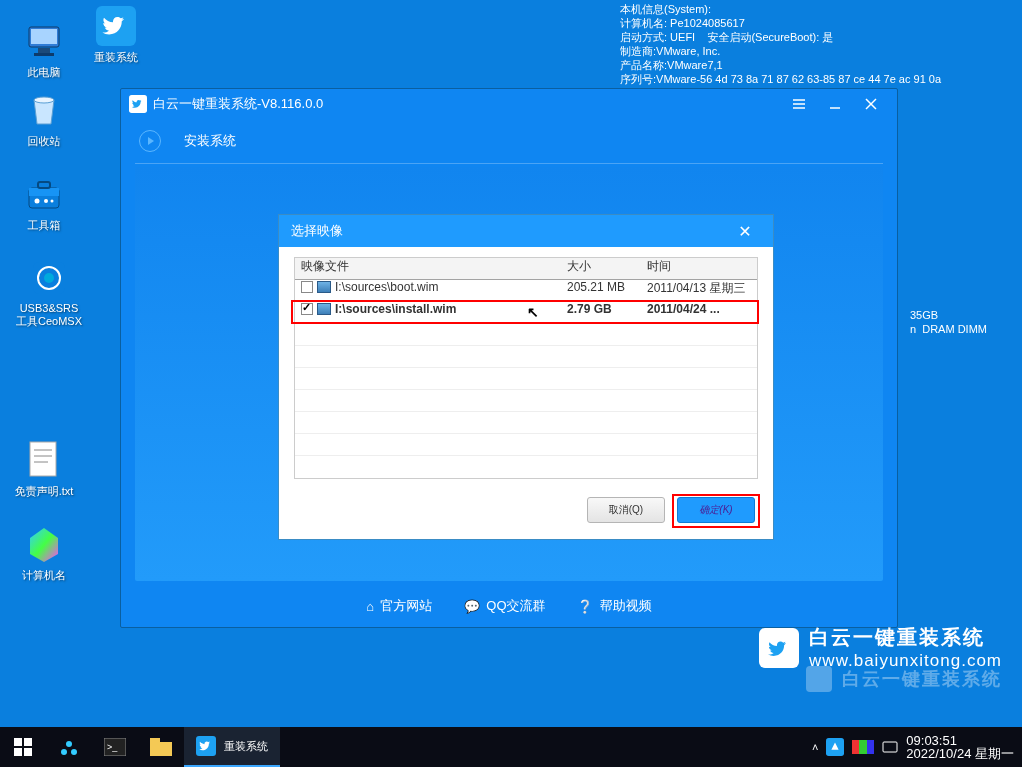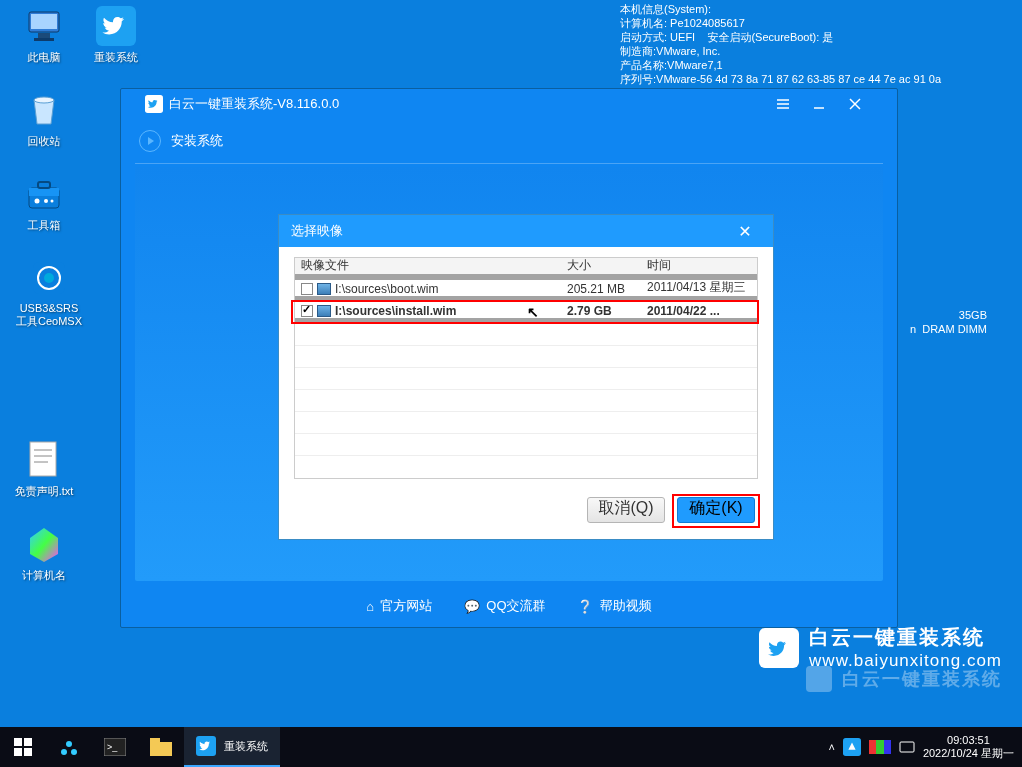--- a/index.html
+++ b/index.html
@@ -6,88 +6,88 @@
 body { width: 1022px; height: 767px; overflow: hidden; background: #0a7fde; position: relative; }
 
 
 .desktop { position: absolute; top: 0; left: 0; right: 0; bottom: 40px; }
 .desktop-icon { position: absolute; width: 64px; text-align: center; color: #fff; font-size: 11px; cursor: pointer; }
 .desktop-icon .icon-img { width: 40px; height: 40px; margin: 0 auto 4px; display: flex; align-items: center; justify-content: center; }
 .desktop-icon .label { text-shadow: 1px 1px 2px rgba(0,0,0,0.5); }
 
 
 .sys-info { position: absolute; top: 2px; left: 620px; color: #fff; font-size: 11px; font-family: SimSun, sans-serif; line-height: 14px; white-space: pre; }
-.sys-info-right { position: absolute; top: 308px; right: 35px; color: #fff; font-size: 11px; font-family: SimSun, sans-serif; line-height: 14px; white-space: pre; text-align: right; }
+.sys-info-right { position: absolute; top: 308px; right: 35px; color: #fff; font-size: 11px; font-family: SimSun, sans-serif; line-height: 14px; white-space: pre; text-align: left; }
 
 
 .main-window { position: absolute; left: 120px; top: 88px; width: 778px; height: 540px; background: #0f86f2; border: 1px solid #0a5fa0; border-radius: 2px; }
-.titlebar { height: 30px; display: flex; align-items: center; padding: 0 24px; color: #fff; font-size: 13px; }
+.titlebar { height: 30px; display: flex; align-items: center; padding: 0 8px; color: #fff; font-size: 13px; }
 .titlebar .logo { width: 18px; height: 18px; margin-right: 6px; }
 .titlebar .spacer { flex: 1; }
 .titlebar .tbtn { width: 36px; height: 24px; display: flex; align-items: center; justify-content: center; cursor: pointer; color: #fff; }
-.subheader { height: 44px; display: flex; align-items: center; padding: 0 18px; color: #fff; font-size: 13px; }
+.subheader { height: 44px; display: flex; align-items: center; padding: 0 18px; color: #fff; font-size: 13px; gap: 13px; }
 .subheader .circle { width: 22px; height: 22px; border: 1.5px solid #5ab6ff; border-radius: 50%; display: flex; align-items: center; justify-content: center; margin-right: 10px; }
 .subheader .circle::after { content: ""; width: 0; height: 0; border-left: 6px solid #5ab6ff; border-top: 4px solid transparent; border-bottom: 4px solid transparent; margin-left: 2px; }
 .main-body { position: absolute; top: 78px; left: 14px; right: 14px; bottom: 46px; background: linear-gradient(#1185ef, #229bfa); border-radius: 2px; }
 
 .footer-links { position: absolute; bottom: 12px; left: 0; right: 0; display: flex; justify-content: center; gap: 32px; color: #fff; font-size: 13px; }
 .footer-links .flink { display: flex; align-items: center; gap: 6px; cursor: pointer; }
 
 
 .dialog { position: absolute; left: 278px; top: 214px; width: 496px; background: #fff; border: 1px solid #3a8cc5; font-size: 12px; }
 .dialog-title { height: 32px; background: #1f9bfe; color: #fff; display: flex; align-items: center; padding: 0 12px; font-size: 13px; }
 .dialog-title .spacer { flex: 1; }
 .dialog-title .close { width: 32px; height: 32px; display: flex; align-items: center; justify-content: center; cursor: pointer; font-size: 16px; }
 .dialog-body { background: #fff; padding: 10px 15px 4px; }
 
 .table { border: 1px solid #ccc; }
-.table-head, .table-row { display: flex; height: 22px; align-items: flex-end; border-bottom: 6px solid #a3a3a3; }
+.table-head, .table-row { display: flex; height: 22px; align-items: flex-start; border-bottom: 1px solid #a3a3a3; }
 .table-head { background: #f4f4f4; color: #333; font-size: 12px; }
 .col-file { width: 256px; padding-left: 6px; display: flex; align-items: center; gap: 4px; }
 .col-size { width: 80px; margin-left: 16px; }
 .col-time { flex: 1; }
 .table-row.selected { background: #fff; font-weight: bold; font-family: SimSun, monospace; }
 .table-row { font-family: SimSun, monospace; font-size: 12px; color: #333; }
 .selection-rect { position: absolute; border: 2px solid #ff0000; pointer-events: none; }
 .chk { width: 12px; height: 12px; border: 1px solid #888; display: inline-block; background: #fff; position: relative; }
 .chk.checked::after { content: "✓"; position: absolute; top: -3px; left: 0; font-size: 11px; color: #000; }
 .file-icon { width: 14px; height: 12px; background: linear-gradient(#6fb3e6, #3d7fb8); border: 1px solid #2a5a88; display: inline-block; }
 .filler-row { height: 22px; border-bottom: 1px solid #eee; }
 .cursor { position: absolute; font-size: 14px; color: #000; pointer-events: none; }
 
 .dialog-buttons { display: flex; justify-content: flex-end; gap: 12px; padding: 14px 18px 16px; }
-.btn { min-width: 78px; height: 26px; border-radius: 3px; font-size: 16px; cursor: pointer; display: flex; align-items: flex-start; justify-content: center; }
+.btn { min-width: 78px; height: 26px; border-radius: 3px; font-size: 10px; cursor: pointer; display: flex; align-items: center; justify-content: center; }
 .btn-cancel { background: linear-gradient(#f8f8f8, #e4e4e4); border: 1px solid #b5b5b5; color: #333; }
-.btn-ok { background: #1f9bfe; border: 1px solid #0d7cd6; color: #000000; }
+.btn-ok { background: #1f9bfe; border: 1px solid #0d7cd6; color: #4c1d95; font-style: italic; }
 .red-box { position: absolute; border: 2px solid #ff0000; pointer-events: none; }
 
 
 .brand { position: absolute; right: 20px; bottom: 56px; display: flex; align-items: center; gap: 10px; color: #fff; }
 .brand .bicon { width: 40px; height: 40px; background: #fff; border-radius: 6px; display: flex; align-items: center; justify-content: center; }
 .brand .btext { font-size: 20px; font-weight: bold; letter-spacing: 2px; }
 .brand .burl { font-size: 17px; letter-spacing: 1px; }
 .brand-ghost { position: absolute; right: 20px; bottom: 35px; display: flex; align-items: center; gap: 10px; color: rgba(255,255,255,0.35); }
 .brand-ghost .btext { font-size: 18px; font-weight: bold; letter-spacing: 2px; }
 
 
 .taskbar { position: absolute; bottom: 0; left: 0; right: 0; height: 40px; background: #0a0c15; display: flex; align-items: center; color: #fff; font-size: 11px; }
 .taskbar .start { width: 46px; height: 40px; display: flex; align-items: center; justify-content: center; cursor: pointer; }
 .taskbar .titem { width: 46px; height: 40px; display: flex; align-items: center; justify-content: center; cursor: pointer; }
 .taskbar .task-app { height: 40px; padding: 0 12px; display: flex; align-items: center; gap: 8px; background: #1a2332; border-bottom: 2px solid #3ba7ff; cursor: pointer; }
 .taskbar .tray { margin-left: auto; display: flex; align-items: center; gap: 8px; padding-right: 8px; }
-.taskbar .clock { text-align: center; line-height: 13px; font-size: 11px; }
+.taskbar .clock { text-align: left; line-height: 13px; font-size: 13px; }
 
 svg { display: block; }
 </style>
 </head>
 <body>
 
 <div class="desktop">
 
-  <div class="desktop-icon" style="left:12px; top:6px;">
+  <div class="desktop-icon" style="left:12px; top:21px;">
     <div class="icon-img">
         <svg width="40" height="40" viewBox="0 0 40 40">
           <rect x="5" y="6" width="30" height="20" rx="2" fill="#2f7cd6" stroke="#0d3b6b"></rect>
           <rect x="7" y="8" width="26" height="15" fill="#a8d4ff"></rect>
           <rect x="14" y="27" width="12" height="5" fill="#1b4a7a"></rect>
           <rect x="10" y="32" width="20" height="3" fill="#0d3b6b"></rect>
         </svg>
       </div>
     <div class="label">此电脑</div>
   </div>
@@ -249,21 +249,21 @@
           <div class="col-size">205.21 MB</div>
           <div class="col-time">2011/04/13 星期三</div>
         </div>
         <div class="table-row selected" style="position:relative;">
           <div class="col-file">
             <span class="chk checked"></span>
             <span class="file-icon"></span>
             <span>I:\sources\install.wim</span>
           </div>
           <div class="col-size">2.79 GB</div>
-          <div class="col-time">2011/04/22 ...</div>
+          <div class="col-time">2011/04/24 ...</div>
           <span class="cursor" style="left:232px; top:2px;">↖</span>
         </div>
         <div class="filler-row"></div>
         <div class="filler-row"></div>
         <div class="filler-row"></div>
         <div class="filler-row"></div>
         <div class="filler-row"></div>
         <div class="filler-row"></div>
         <div class="filler-row" style="border-bottom:none;"></div>
       </div>

